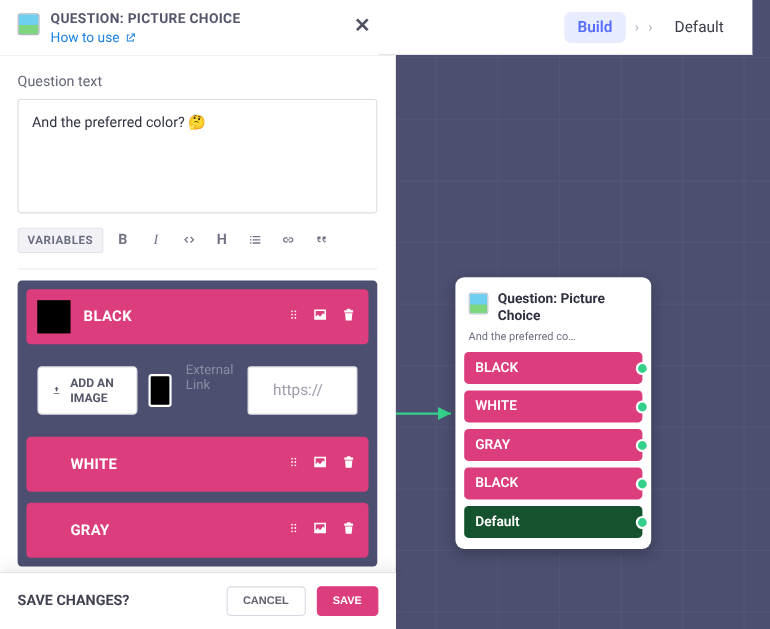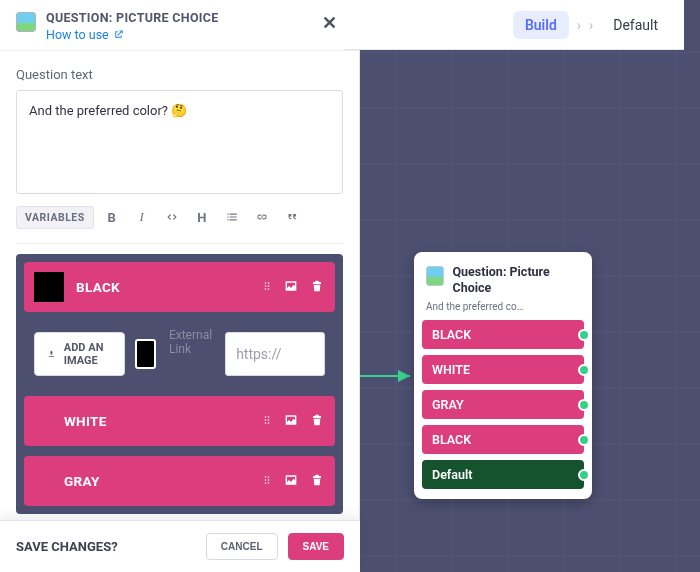--- a/index.html
+++ b/index.html
@@ -109,21 +109,21 @@
     background:#fff; border:1px solid #d9d9e0; border-radius:4px;
     display:flex; align-items:center; gap:8px; padding:8px 12px;
     font-size:11px; font-weight:700; color:#55586a; cursor:pointer;
   }
   .add-image-btn svg { width:14px;height:14px; fill:#55586a; }
   .img-preview {
     width:30px; height:30px; background:#000; border:2px solid #fff; border-radius:3px;
   }
   .ext-label { font-size:12px; color:#8a8da2; margin-top:-4px; }
   .url-input {
-    width:100%; border:1px solid #d9d9e0; border-radius:3px; padding:10px 10px;
+    width:100%; border:1px solid #d9d9e0; border-radius:3px; padding:10px 22px;
     font-size:14px; font-family:inherit; color:#0f766e;
   }
   .url-input::placeholder{color:#9c9eab;}
 
   
   .canvas {
     flex:1; background:#4c4f70; position:relative;
     background-image:
       linear-gradient(to right, rgba(255,255,255,.04) 1px, transparent 1px),
       linear-gradient(to bottom, rgba(255,255,255,.04) 1px, transparent 1px);

